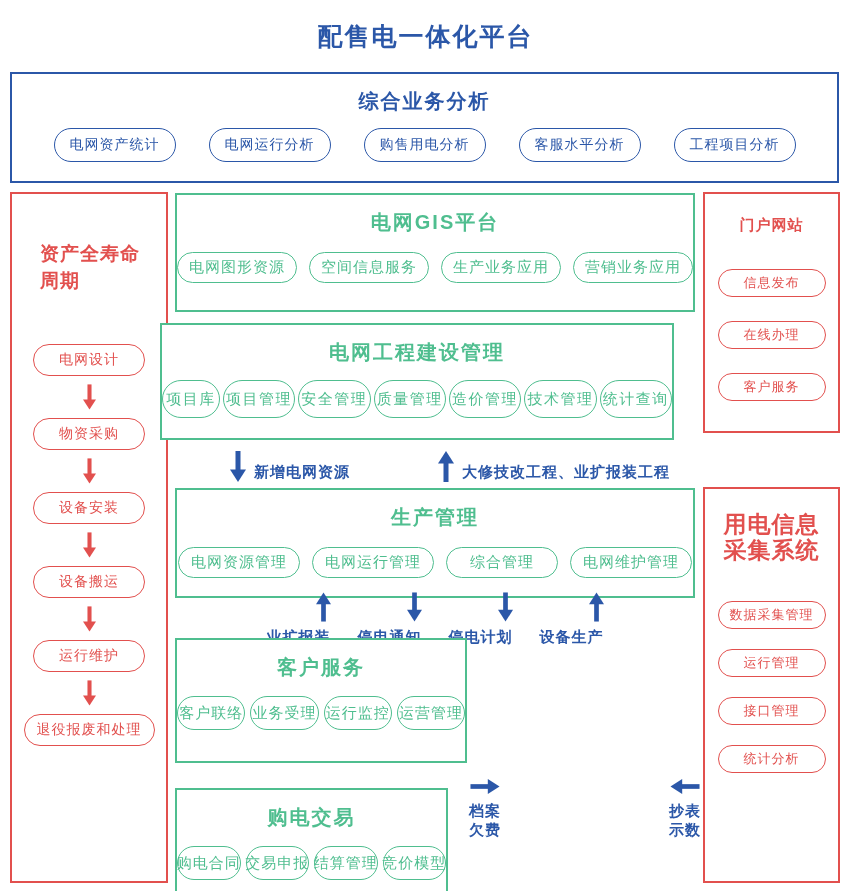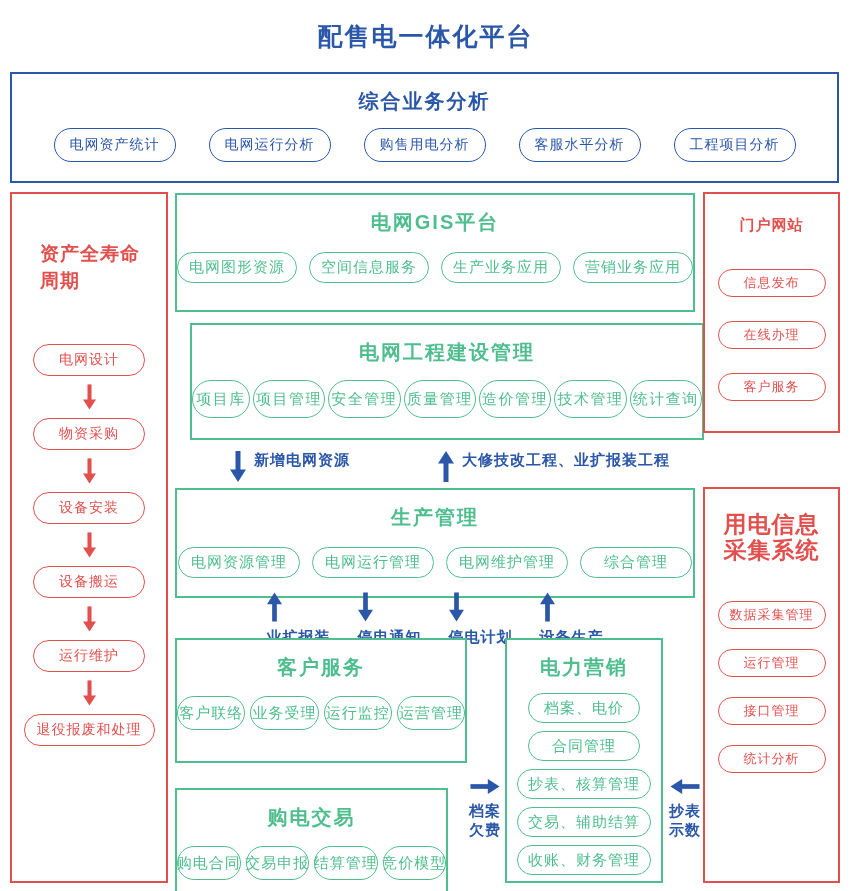--- a/index.html
+++ b/index.html
@@ -13,21 +13,21 @@
 
   .main-title{position:absolute;top:20px;left:0;width:100%;text-align:center;
     font-size:25px;font-weight:700;letter-spacing:2px;color:var(--blue);}
 
   .box{position:absolute;box-sizing:border-box;border:2px solid var(--blue);background:#fff;}
   .box.green{border-color:var(--green);}
   .box.red{border-color:var(--red);}
 
   .analysis{left:10px;top:72px;width:829px;height:111px;}
   .gis{left:175px;top:193px;width:520px;height:119px;}
-  .construction{left:190px;top:323px;width:514px;height:117px;}
+  .construction{left:160px;top:323px;width:514px;height:117px;}
   .production{left:175px;top:488px;width:520px;height:110px;}
   .customer{left:175px;top:638px;width:292px;height:125px;}
   .trade{left:175px;top:788px;width:273px;height:115px;}
   .marketing{left:505px;top:638px;width:158px;height:245px;}
   .lifecycle{left:10px;top:192px;width:158px;height:691px;}
   .portal{left:703px;top:192px;width:137px;height:241px;}
   .collection{left:703px;top:487px;width:137px;height:396px;}
 
   .sec-title{text-align:center;font-weight:700;letter-spacing:2px;}
   .t-blue{color:var(--blue);}
@@ -66,21 +66,21 @@
   .portal-col{gap:24px;margin-top:34px;}
   .collection-col{gap:20px;margin-top:38px;}
   .portal-col .pill,.collection-col .pill{height:28px;min-width:108px;font-size:13px;padding:0 8px;border-radius:14px;}
 
   .lifecycle-flow{display:flex;flex-direction:column;align-items:center;margin-top:50px;}
   .lifecycle-flow .arrow{margin:8px 0;}
 
   .flow{position:absolute;display:flex;align-items:center;color:var(--blue);font-weight:700;}
   .flow1{left:175px;top:446px;width:520px;height:40px;}
   .flow2{left:175px;top:601px;width:520px;height:36px;justify-content:center;gap:27px;}
-  .flow-group{display:flex;align-items:flex-start;gap:8px;}
+  .flow-group{display:flex;align-items:flex-end;gap:8px;}
   .flow2 .flow-group{gap:6px;flex-direction:column;}
   .flow-label{font-size:15px;letter-spacing:1px;}
   .flow1 .g1{margin-left:55px;}
   .flow1 .g2{margin-left:88px;}
 
   .side-flow{position:absolute;color:var(--blue);font-weight:700;text-align:center;}
   .sideflow-right{left:464px;top:779px;width:42px;}
   .sideflow-left{left:664px;top:779px;width:42px;}
   .side-label{font-size:15px;line-height:19px;margin-top:7px;letter-spacing:1px;}
   .side-flow .arrow{margin:0 auto;}
@@ -182,22 +182,22 @@
         </svg>
       <span class="flow-label">大修技改工程、业扩报装工程</span>
     </div>
   </div>
 
   <div class="box green production">
     <div class="sec-title t-green">生产管理</div>
     <div class="pill-row production-row">
       <span class="pill p-green">电网资源管理</span>
       <span class="pill p-green">电网运行管理</span>
+      <span class="pill p-green">综合管理</span>
       <span class="pill p-green">电网维护管理</span>
-      <span class="pill p-green">综合管理</span>
     </div>
   </div>
 
   <div class="flow flow2">
     <div class="flow-group">
       <svg class="arrow blue-arrow flip-y" width="15" height="30" viewBox="0 0 16 31">
           <rect x="5.5" y="0" width="5" height="20"></rect>
           <polygon points="0,18.5 16,18.5 8,31"></polygon>
         </svg>
       <span class="flow-label">业扩报装</span>
@@ -228,30 +228,20 @@
   <div class="box green customer">
     <div class="sec-title t-green">客户服务</div>
     <div class="pill-row customer-row">
       <span class="pill p-green">客户联络</span>
       <span class="pill p-green">业务受理</span>
       <span class="pill p-green">运行监控</span>
       <span class="pill p-green">运营管理</span>
     </div>
   </div>
 
-  <div class="box green marketing">
-    <div class="sec-title t-green">电力营销</div>
-    <div class="pill-col marketing-col">
-      <span class="pill p-green">档案、电价</span>
-      <span class="pill p-green">合同管理</span>
-      <span class="pill p-green">抄表、核算管理</span>
-      <span class="pill p-green">交易、辅助结算</span>
-      <span class="pill p-green">收账、财务管理</span>
-    </div>
-  </div>
 
   <div class="box green trade">
     <div class="sec-title t-green">购电交易</div>
     <div class="pill-row trade-row">
       <span class="pill p-green">购电合同</span>
       <span class="pill p-green">交易申报</span>
       <span class="pill p-green">结算管理</span>
       <span class="pill p-green">竞价模型</span>
     </div>
   </div>

